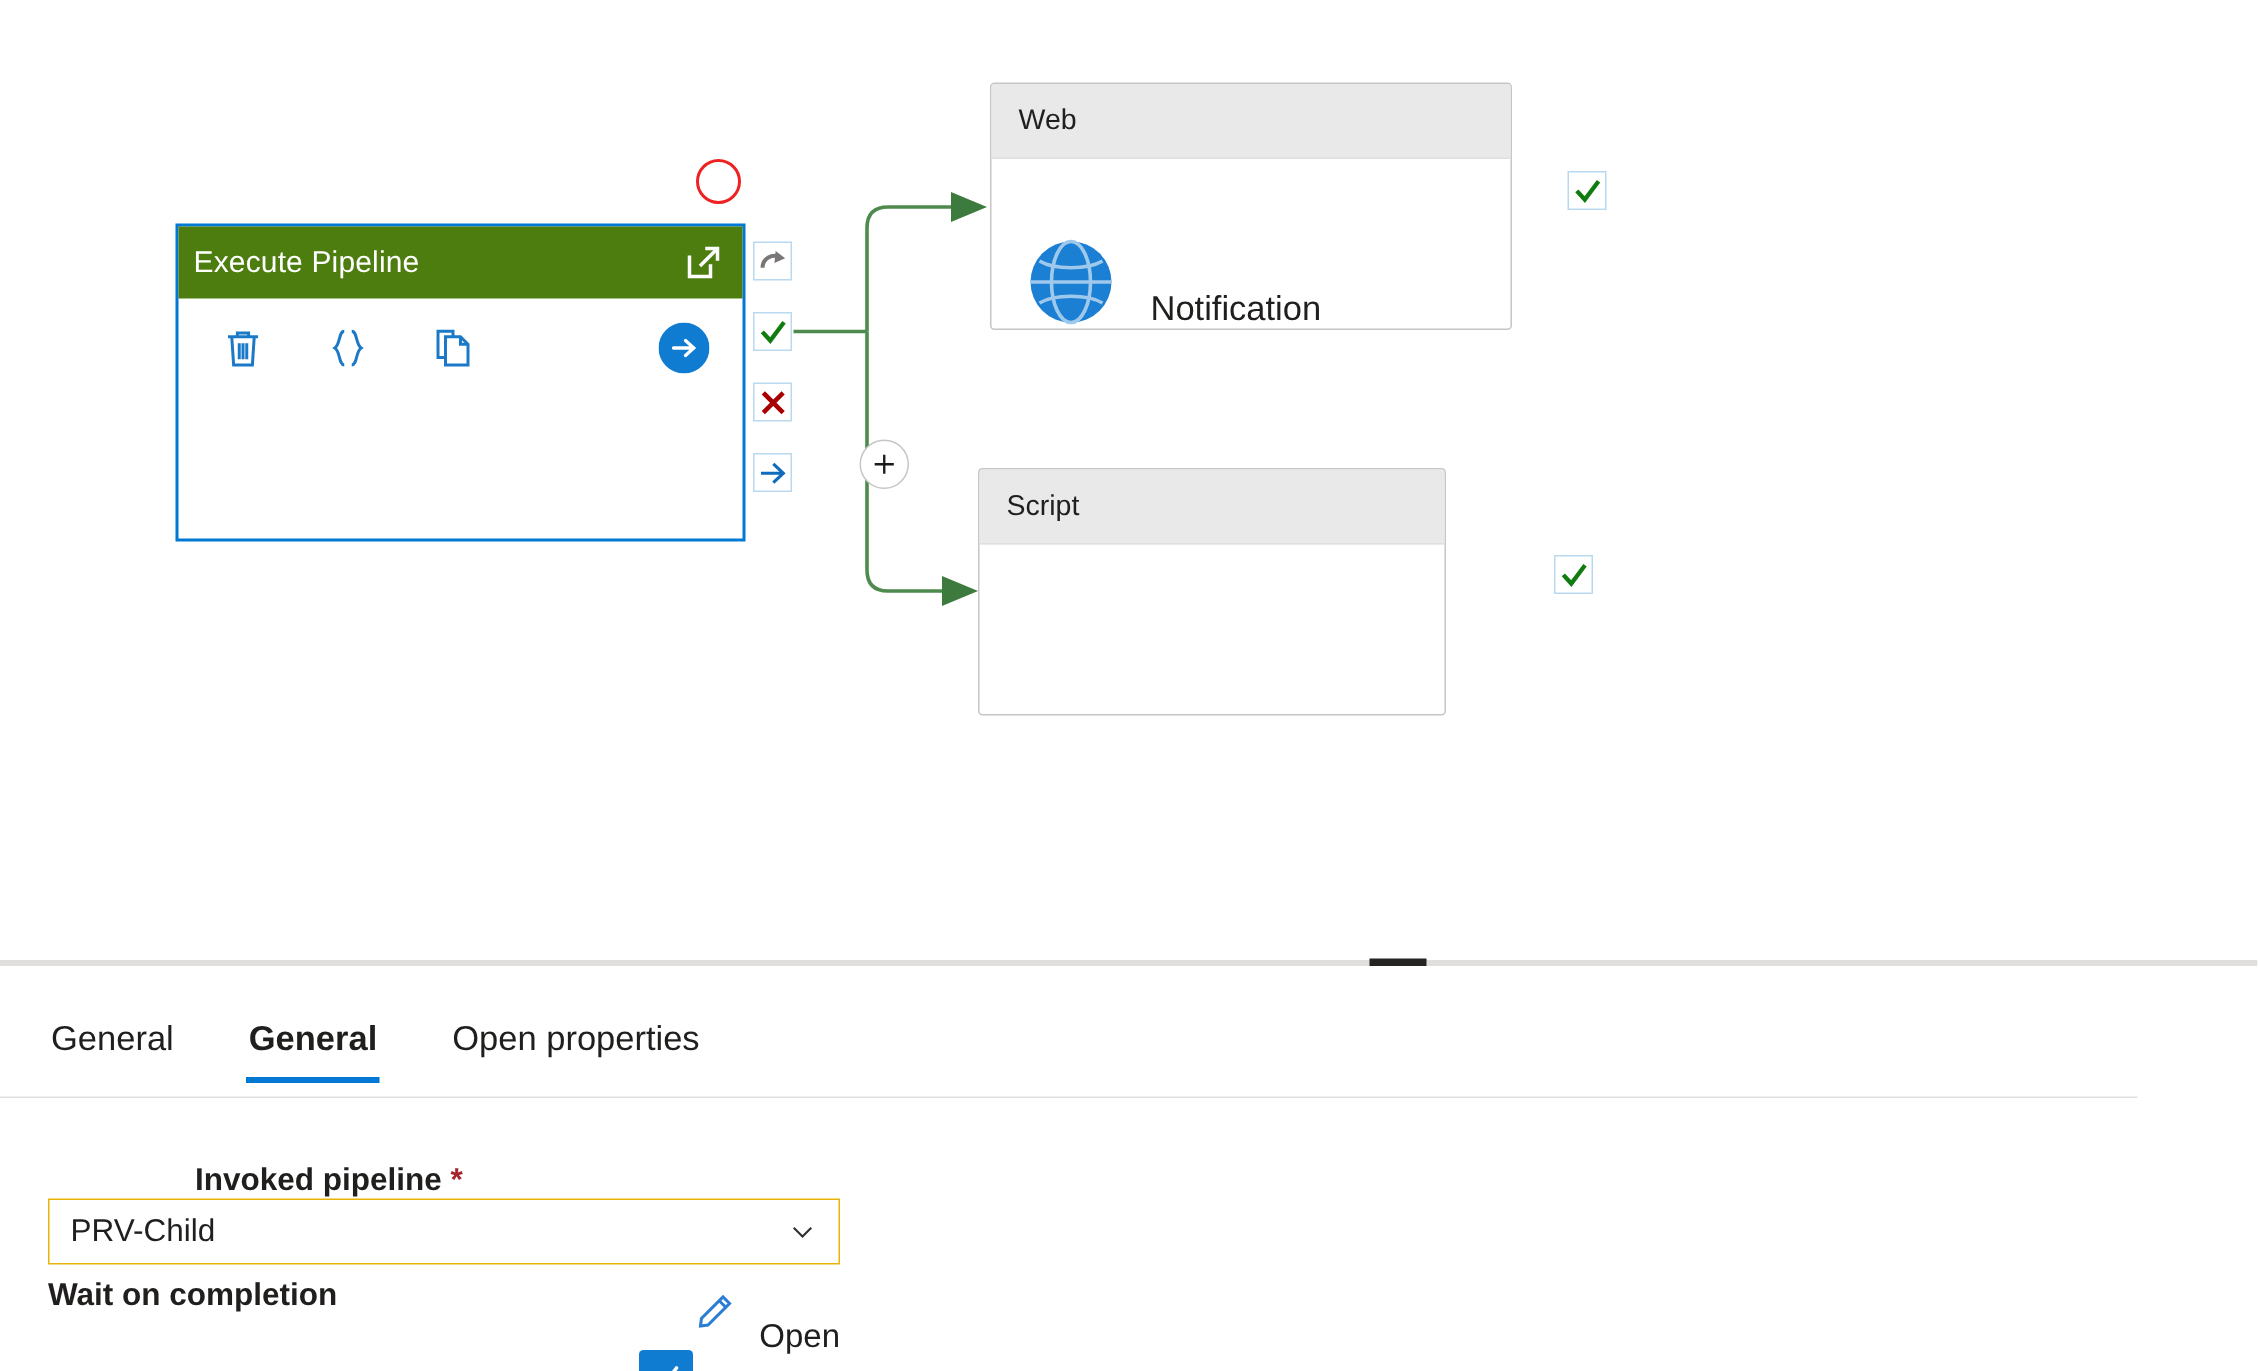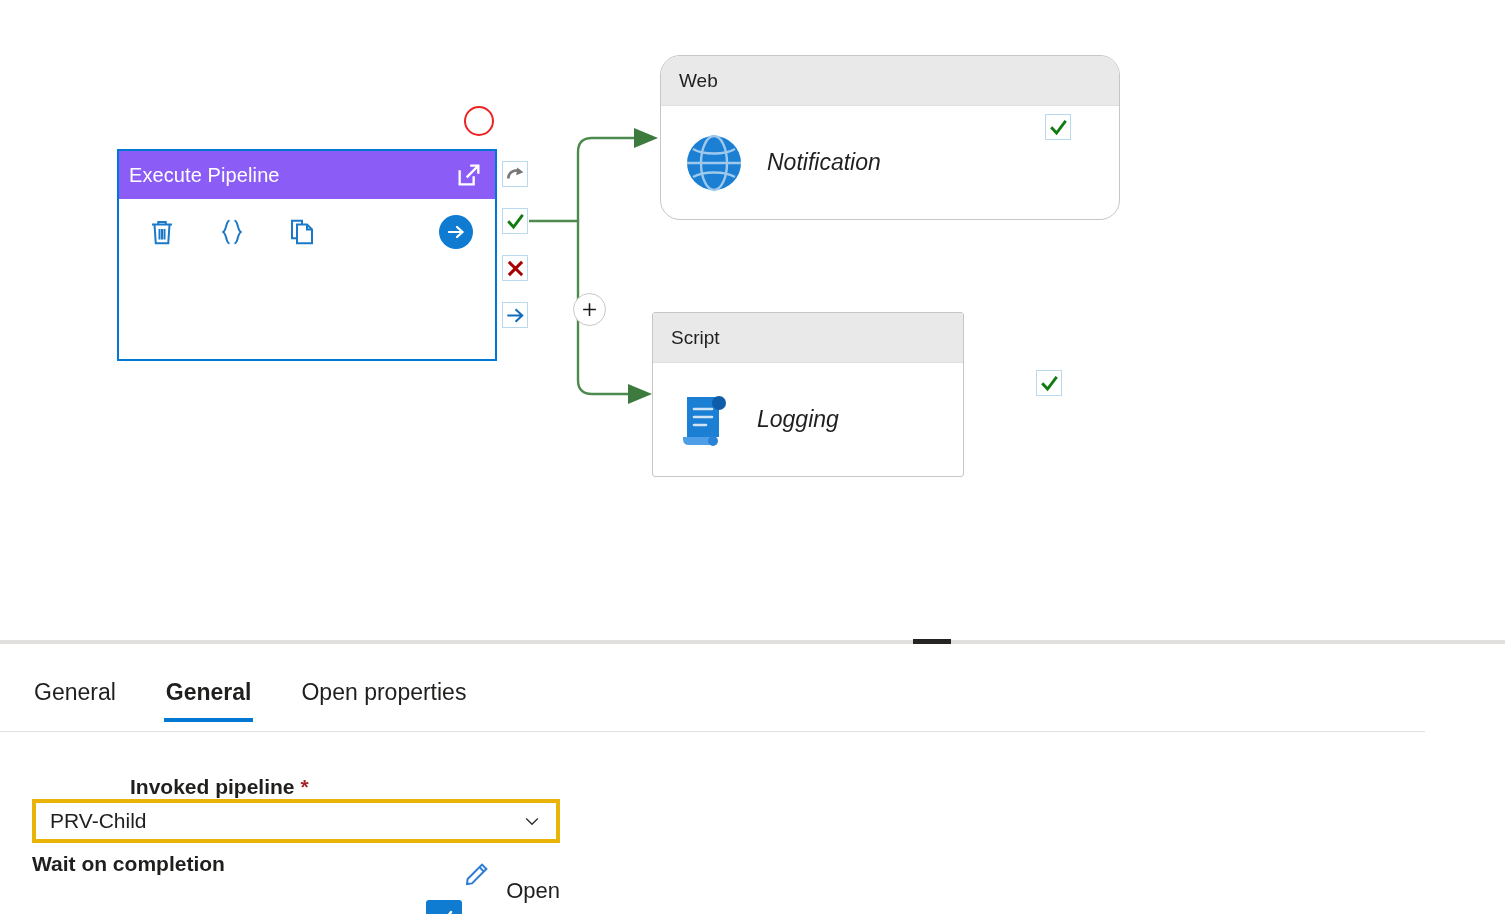--- a/index.html
+++ b/index.html
@@ -39,21 +39,21 @@
     left: 117px;
     top: 149px;
     width: 380px;
     height: 212px;
     border: 2px solid #0078d4;
     background: #ffffff;
     box-sizing: border-box;
   }
   #exec-header {
     height: 48px;
-    background: #8b5cf6;
+    background: #4d7c0f;
     display: flex;
     align-items: center;
     justify-content: space-between;
     padding: 0 12px 0 10px;
     box-sizing: border-box;
   }
   #exec-header-title {
     color: #ffffff;
     font-size: 20px;
     letter-spacing: .1px;
@@ -149,32 +149,31 @@
     display: flex;
     align-items: center;
     padding-left: 18px;
     box-sizing: border-box;
     font-size: 19px;
     color: #201f1e;
     border-bottom: 1px solid #e1dfdd;
   }
   .act-body {
     display: flex;
-    align-items: center;
+    align-items: flex-end;
     padding-left: 22px;
     height: calc(100% - 50px);
     box-sizing: border-box;
-    font-style: italic;
   }
   .act-name {
     font-size: 23px;
     color: #201f1e;
     margin-left: 22px;
   }
-  #web-box { left: 660px; top: 55px; width: 460px; height: 165px; border-radius: 20px; }
+  #web-box { left: 660px; top: 55px; width: 348px; height: 165px; }
   #script-box { left: 652px; top: 312px; width: 312px; height: 165px; }
 
   
   #panel {
     position: absolute;
     left: 0;
     top: 640px;
     width: 1505px;
     height: 340px;
     background: #ffffff;
@@ -241,21 +240,21 @@
     font-size: 21px;
     font-weight: bold;
     color: #201f1e;
     width: 430px;
   }
   .req-star { color: #a4262c; font-weight: bold; }
 
   #pipeline-dropdown {
     width: 528px;
     height: 44px;
-    border: 4px solid #eab308;
+    border: 1px solid #eab308;
     background: #ffffff;
     box-sizing: border-box;
     display: flex;
     align-items: center;
     justify-content: space-between;
     padding: 0 14px 0 14px;
     cursor: pointer;
   }
   #pipeline-value {
     font-size: 21px;
@@ -384,34 +383,20 @@
     </div>
   </div>
   <div id="h-web-success" class="handle">
     <svg width="19" height="19" viewBox="0 0 24 24">
       <path d="M4 13 L9.5 19 L20 5" stroke="#107c10" stroke-width="3.6" fill="none" stroke-linecap="square"></path>
     </svg>
   </div>
 
   <div id="script-box" class="act-box">
     <div class="act-head">Script</div>
-    <div class="act-body">
-      <svg width="60" height="62" viewBox="0 0 60 62">
-        <path d="M12 8 L44 8 L44 48 L22 48 L12 48 Z" fill="#1b7fd4"></path>
-        <circle cx="44" cy="14" r="7" fill="#0f5ca8"></circle>
-        <path d="M8 48 L38 48 L38 56 L14 56 Q8 56 8 50 Z" fill="#4e9ee8"></path>
-        <circle cx="38" cy="52" r="5" fill="#2a83d6"></circle>
-        <g stroke="#cfe4f7" stroke-width="2.6" stroke-linecap="round">
-          <line x1="19" y1="20" x2="37" y2="20"></line>
-          <line x1="19" y1="28" x2="37" y2="28"></line>
-          <line x1="19" y1="36" x2="31" y2="36"></line>
-        </g>
-      </svg>
-      <span class="act-name">Logging</span>
-    </div>
   </div>
   <div id="h-script-success" class="handle">
     <svg width="19" height="19" viewBox="0 0 24 24">
       <path d="M4 13 L9.5 19 L20 5" stroke="#107c10" stroke-width="3.6" fill="none" stroke-linecap="square"></path>
     </svg>
   </div>
 </div>
 
 <div id="panel">
   <div id="panel-divider">

